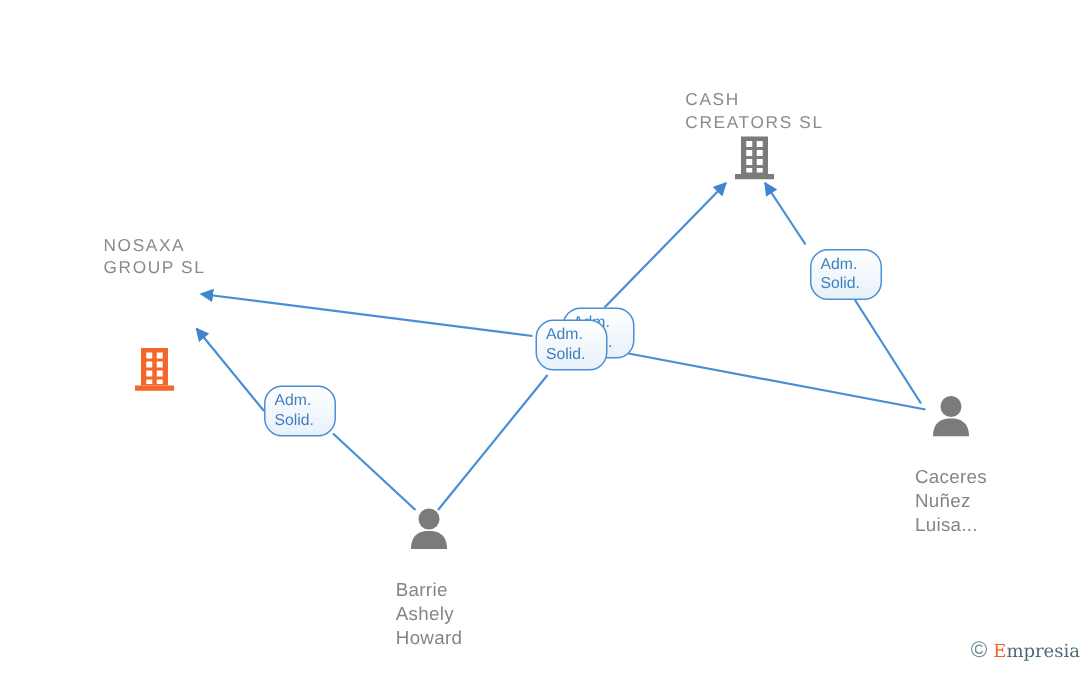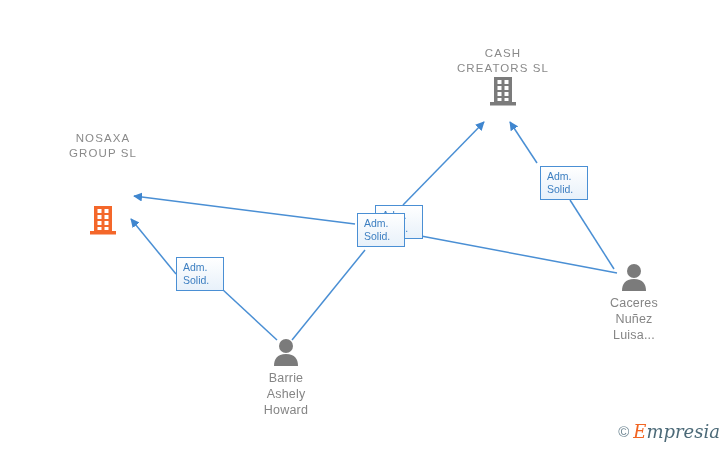--- a/index.html
+++ b/index.html
@@ -7,54 +7,54 @@
     width:728px;height:450px;position:relative;overflow:hidden;
     font-family:"Liberation Sans","DejaVu Sans",sans-serif;
     -webkit-font-smoothing:antialiased;
   }
   #graph{position:absolute;left:0;top:0;width:728px;height:450px;}
   .edges{position:absolute;left:0;top:0;width:728px;height:450px;}
 
   
   .node{position:absolute;display:flex;flex-direction:column;align-items:center;}
   .node-label{
-    font-size:11.5px;line-height:15px;color:#8a8a8a;text-align:center;
-    letter-spacing:.9px;white-space:pre-line;
+    font-size:11.5px;line-height:15px;color:#8a8a8a;text-align:left;
+    letter-spacing:.9px;white-space:pre-line;margin-top:14px;
   }
   .node-label.company{letter-spacing:1.1px;}
   .node-icon{display:block;}
 
   .node.company-orange .node-label{color:#8a8a8a;}
 
   
   .person .node-label{letter-spacing:.2px;font-size:12.5px;line-height:16px;color:#858585;}
 
   
   .rel-box{
     position:absolute;
     width:48px;height:34px;
     border:1.6px solid #4a8fd4;
-    border-radius:0;
+    border-radius:12px;
     background:linear-gradient(to bottom,#ffffff 0%,#f2f7fc 55%,#e8f1fa 100%);
     display:flex;flex-direction:column;align-items:flex-start;justify-content:center;
     padding:0 0 0 6px;box-sizing:border-box;
     color:#3d7fc1;font-size:10.5px;line-height:13px;
   }
   .rel-box span{display:block;}
   .rel-back{z-index:4;}
   .rel-front{z-index:6;}
 
   
   #watermark{
     position:absolute;right:8px;bottom:8px;
     display:flex;align-items:center;gap:4px;
     font-size:17px;
   }
   #wm-c{color:#6f8794;font-size:15px;}
-  #wm-text{font-family:"DejaVu Serif","Liberation Serif",serif;font-style:italic;font-size:18px;}
+  #wm-text{font-family:"DejaVu Serif","Liberation Serif",serif;font-size:12px;}
   #wm-text .wm-e{color:#f26522;}
   #wm-text .wm-rest{color:#4c6a78;}
 </style>
 </head>
 <body>
 
 <div id="graph">
 
   <svg class="edges" viewBox="0 0 728 450" width="728" height="450">
     <defs>
@@ -69,21 +69,21 @@
     <path d="M 277,340 L 222,289" stroke="#4a8fd4" stroke-width="1.5" fill="none"></path>
     <path d="M 176,274 L 131,219" stroke="#4a8fd4" stroke-width="1.5" fill="none" marker-end="url(#ah)"></path>
 
     <path d="M 292,340 L 365,250" stroke="#4a8fd4" stroke-width="1.5" fill="none"></path>
     <path d="M 403,205 L 484,122" stroke="#4a8fd4" stroke-width="1.5" fill="none" marker-end="url(#ah)"></path>
 
     <path d="M 614,269 L 570,200" stroke="#4a8fd4" stroke-width="1.5" fill="none"></path>
     <path d="M 537,163 L 510,122" stroke="#4a8fd4" stroke-width="1.5" fill="none" marker-end="url(#ah)"></path>
   </svg>
 
-  <div class="node company-orange" style="left:43px;top:131px;width:120px;gap:44px;">
+  <div class="node company-orange" style="left:43px;top:143px;width:120px;gap:44px;">
     <div class="node-label company">NOSAXA
 GROUP  SL</div>
     <span class="node-icon">
       <svg width="26" height="30" viewBox="0 0 26 30">
         <rect x="4" y="1" width="18" height="25" fill="#f4672a"></rect>
         <rect x="0" y="26" width="26" height="3.5" fill="#f4672a"></rect>
         <rect x="7.5" y="4" width="4" height="4" fill="#ffffff"></rect>
         <rect x="14.5" y="4" width="4" height="4" fill="#ffffff"></rect>
         <rect x="7.5" y="10" width="4" height="4" fill="#ffffff"></rect>
         <rect x="14.5" y="10" width="4" height="4" fill="#ffffff"></rect>

